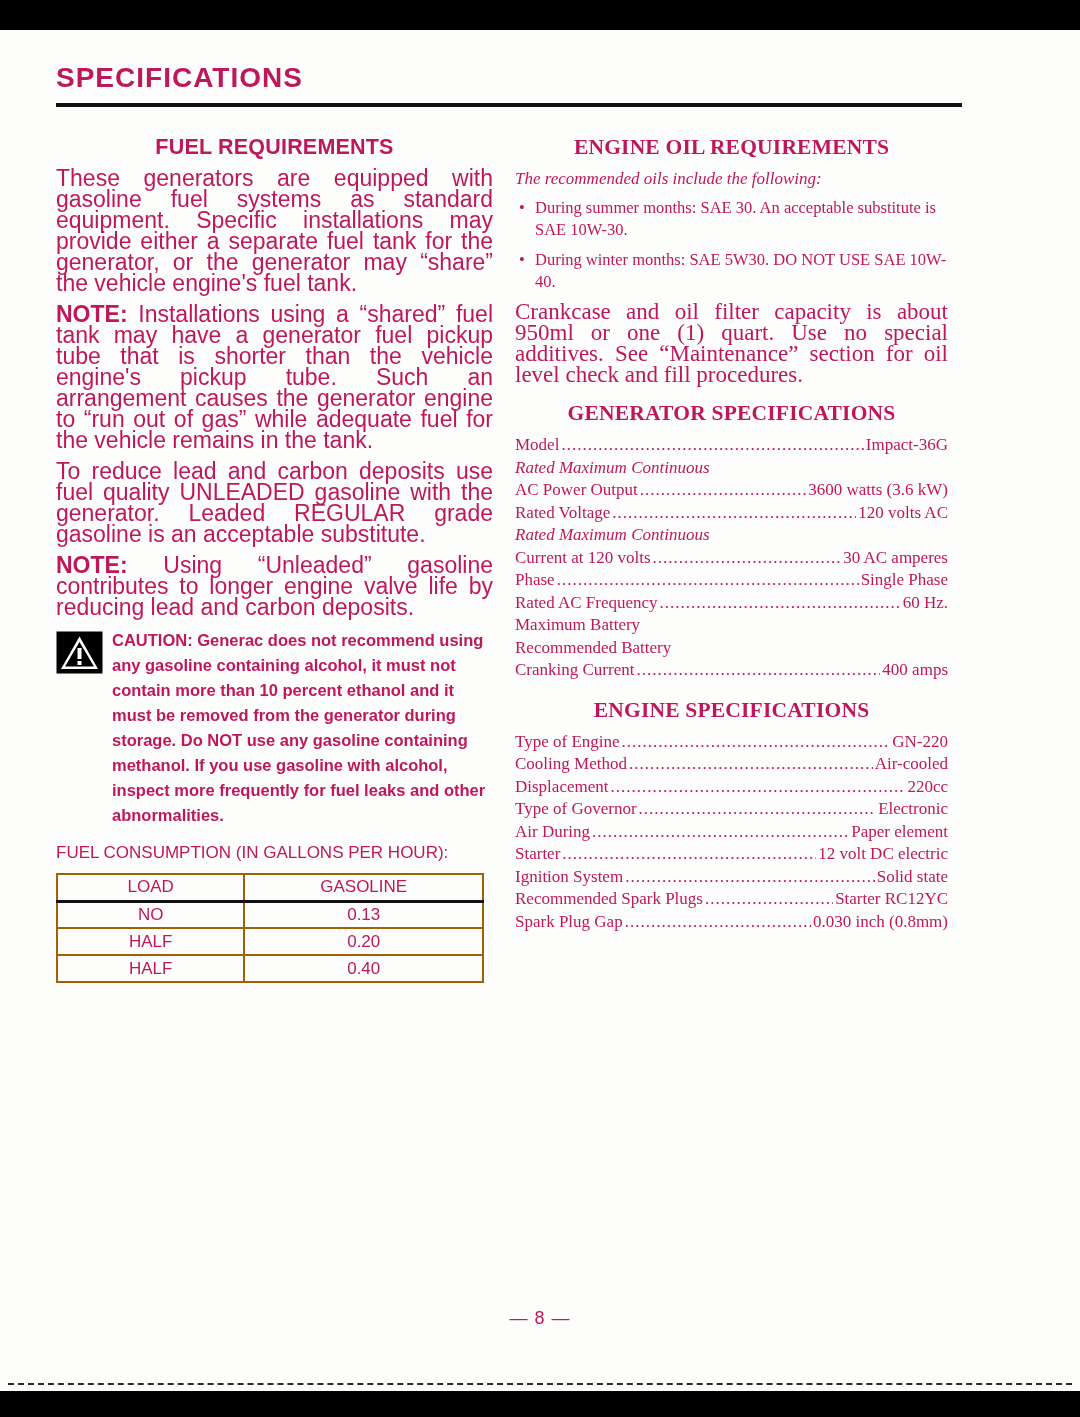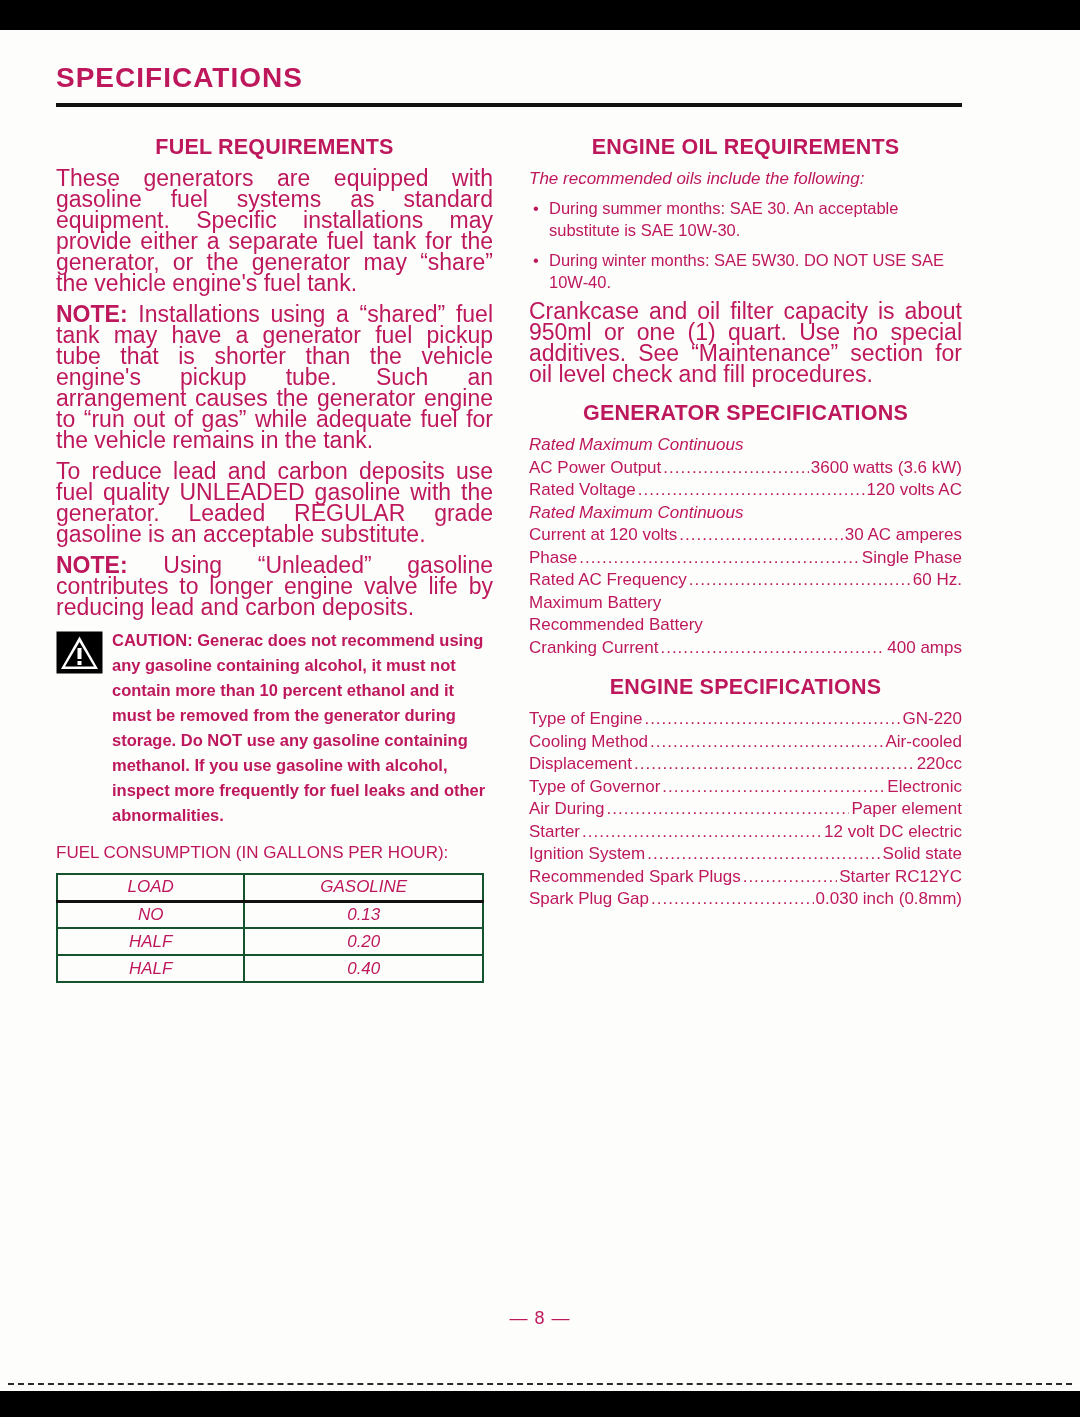--- a/index.html
+++ b/index.html
@@ -17,23 +17,23 @@
   .scan-dashed-line { position:absolute; bottom:32px; left:8px; right:8px; border-top:2px dashed #2a2a2a; }
 
   .content { padding:62px 118px 0 56px; }
 
   .doc-title {
     font-size:28px; font-weight:bold; letter-spacing:1px;
     padding-bottom:9px;
     border-bottom:4px solid #111;
   }
 
-  .columns { display:flex; gap:36px; margin-top:20px; }
+  .columns { display:flex; gap:22px; margin-top:20px; }
   .col-left  { width:437px; }
-  .col-right { width:433px; }
+  .col-right { width:433px;font-family:Liberation Serif, serif; }
 
   h2.section-heading {
     font-size:21.5px; font-weight:bold; text-align:center;
     margin:8px 0 8px 0; letter-spacing:.2px;
   }
   .col-right h2.section-heading { margin-top:16px; }
 
   p.body-text {
     font-size:23px; line-height:21px; text-align:justify;
     margin-bottom:10px;
@@ -53,26 +53,25 @@
   }
 
   .consumption-label { font-size:17px; line-height:21px; margin:8px 0 10px 0; }
 
   table.fuel-table {
     width:428px; border-collapse:collapse;
     border:2px solid #111;
     font-size:17px;
   }
   table.fuel-table th, table.fuel-table td {
-    border:2px solid #14532d;
+    border:2px solid #a16207;
     font-weight:normal;
     text-align:center;
     height:27px;
     padding:1px 4px;
-    font-style:italic;
   }
   table.fuel-table th { border-bottom:3px solid #111; }
   table.fuel-table th:first-child, table.fuel-table td:first-child { width:44%; }
 
   
   .oil-intro { font-size:17px; line-height:21px; font-style:italic; margin-bottom:8px; text-align:left; }
   .bullet { position:relative; padding-left:20px; font-size:16.5px; line-height:22px; margin-bottom:8px; }
   .bullet::before { content:"•"; position:absolute; left:4px; top:0; }
 
   
@@ -158,20 +157,25 @@
 
         <p class="oil-intro">The recommended oils include the following:</p>
 
         <div class="bullet"><span>During summer months: SAE 30. An acceptable substitute is SAE 10W-30.</span></div>
         <div class="bullet"><span>During winter months: SAE 5W30. DO NOT USE SAE 10W-40.</span></div>
 
         <p class="body-text">Crankcase and oil filter capacity is about 950ml or one (1) quart. Use no special additives. See “Maintenance” section for oil level check and fill procedures.</p>
 
         <h2 class="section-heading">GENERATOR SPECIFICATIONS</h2>
 
+        <div class="spec-row">
+          <span class="spec-label">Model</span>
+            <span class="spec-leader"></span>
+            <span class="spec-value">Impact-36G</span>
+        </div>
         <div class="spec-row cont ital">
           <span class="spec-label">Rated Maximum Continuous</span>
         </div>
         <div class="spec-row">
           <span class="spec-label">AC Power Output</span>
             <span class="spec-leader"></span>
             <span class="spec-value">3600 watts (3.6 kW)</span>
         </div>
         <div class="spec-row">
           <span class="spec-label">Rated Voltage</span>

